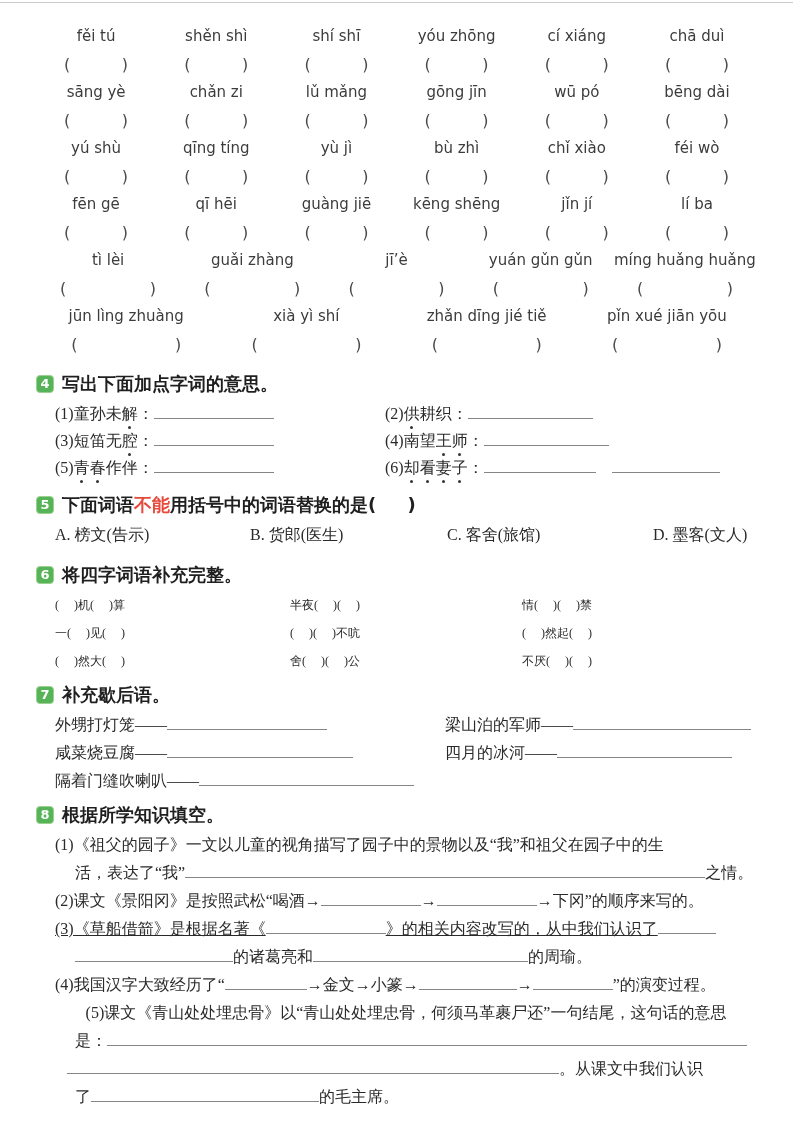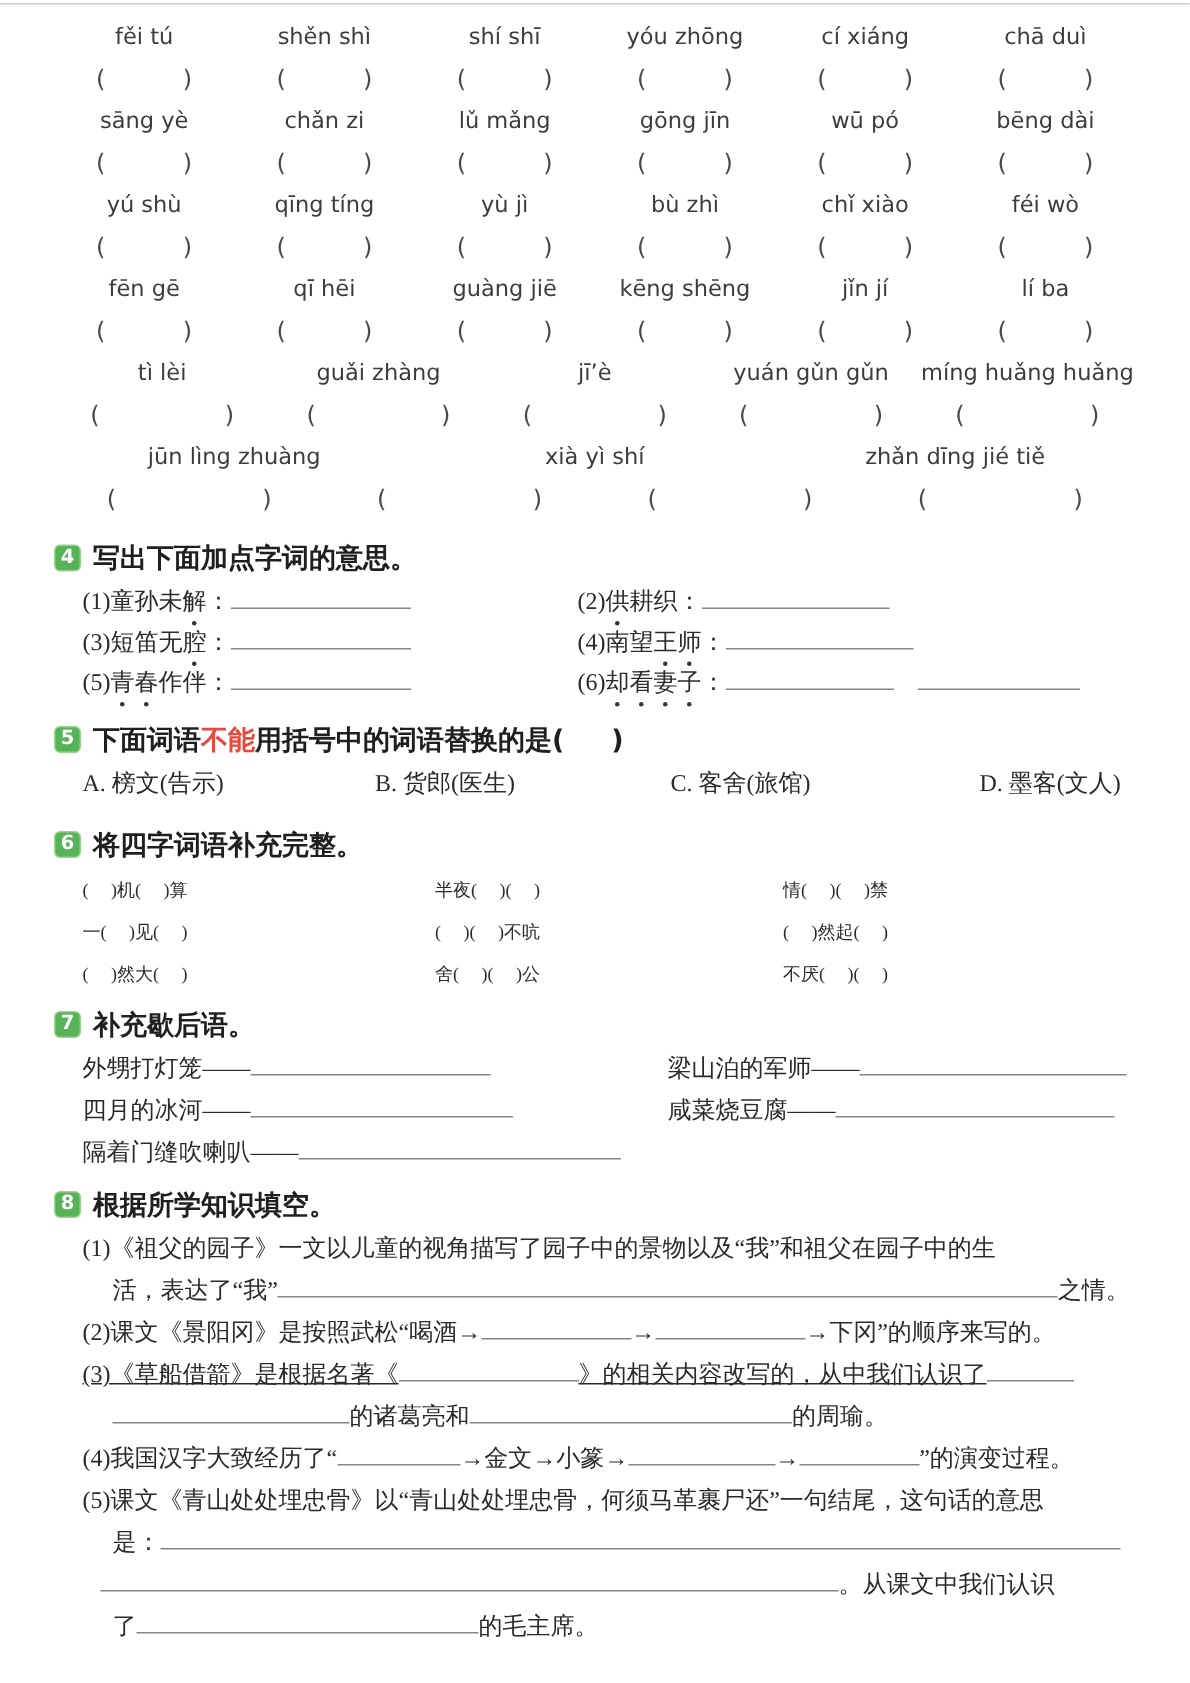--- a/index.html
+++ b/index.html
@@ -1,18 +1,18 @@
 <!DOCTYPE html>
 <html><head>
 <meta charset="utf-8">
 <style>
   * { margin:0; padding:0; box-sizing:border-box; }
   html,body { background:#ffffff; }
   body { width:793px; height:1122px; overflow:hidden; }
-  .page { width:793px; height:1106px; padding:4px 36px 0 36px; position:relative;
+  .page { width:793px; height:1106px; padding:16px 36px 0 36px; position:relative;
           font-family:"Liberation Serif","DejaVu Serif",serif; color:#2a2a2a;border-radius:20px; }
   .topline { position:absolute; top:2px; left:0; width:793px; border-top:1px solid #cccccc; }
 
   
   .py-section { margin-top:6px; }
   .py-words { display:flex; }
   .py-words .py-cell { flex:1; text-align:center; height:28px; line-height:28px;
       font-family:"DejaVu Sans","Liberation Sans",sans-serif; font-size:15px; color:#3c3c3c; }
   .py-parens { display:flex; height:28px; }
   .py-parens .py-cell { flex:1; display:flex; justify-content:center; align-items:center; }
@@ -285,20 +285,21 @@
           <span class="paren-pair" style="width: 96px;">
             <span>(</span>
             <span>)</span>
           </span>
         </div>
       </div>
       <div class="py-words">
         <div class="py-cell">jūn lìng zhuàng</div>
         <div class="py-cell">xià yì shí</div>
         <div class="py-cell">zhǎn dīng jié tiě</div>
+        <div class="py-cell">pǐn xué jiān yōu</div>
       </div>
       <div class="py-parens">
         <div class="py-cell">
           <span class="paren-pair" style="width: 110px;">
             <span>(</span>
             <span>)</span>
           </span>
         </div>
         <div class="py-cell">
           <span class="paren-pair" style="width: 110px;">
@@ -368,37 +369,37 @@
   </div>
 
   <div class="sec7">
     <div class="sec-head">
       <span class="badge">7</span>
       <span class="sec-title">补充歇后语。</span>
     </div>
     <div class="q7-grid indent" id="q7grid">
         <div class="q7-item"><span>外甥打灯笼——</span><span class="blank" style="width: 160px;"></span></div>
         <div class="q7-item"><span>梁山泊的军师——</span><span class="blank" style="width: 178px;"></span></div>
+        <div class="q7-item"><span>咸菜烧豆腐——</span><span class="blank" style="width: 186px;"></span></div>
         <div class="q7-item"><span>四月的冰河——</span><span class="blank" style="width: 175px;"></span></div>
-        <div class="q7-item"><span>咸菜烧豆腐——</span><span class="blank" style="width: 186px;"></span></div>
         <div class="q7-item full"><span>隔着门缝吹喇叭——</span><span class="blank" style="width: 215px;"></span></div>
       </div>
   </div>
 
   <div class="sec8">
     <div class="sec-head">
       <span class="badge">8</span>
       <span class="sec-title">根据所学知识填空。</span>
     </div>
     <div class="indent" id="q8lines">
         <div class="q8-line" style="padding-left: 0px;"><span>(1)《祖父的园子》一文以儿童的视角描写了园子中的景物以及“我”和祖父在园子中的生</span></div>
         <div class="q8-line" style="padding-left: 20px;"><span>活，表达了“我”</span><span class="blank" style="width: 520px;"></span><span>之情。</span></div>
         <div class="q8-line" style="padding-left: 0px;"><span>(2)课文《景阳冈》是按照武松“喝酒→</span><span class="blank" style="width: 100px;"></span><span>→</span><span class="blank" style="width: 100px;"></span><span>→下冈”的顺序来写的。</span></div>
         <div class="q8-line" style="padding-left: 0px; text-decoration: underline;"><span>(3)《草船借箭》是根据名著《</span><span class="blank" style="width: 120px;"></span><span>》的相关内容改写的，从中我们认识了</span><span class="blank" style="width: 58px;"></span></div>
         <div class="q8-line" style="padding-left: 20px;"><span class="blank" style="width: 158px;"></span><span>的诸葛亮和</span><span class="blank" style="width: 215px;"></span><span>的周瑜。</span></div>
         <div class="q8-line" style="padding-left: 0px;"><span>(4)我国汉字大致经历了“</span><span class="blank" style="width: 82px;"></span><span>→金文→小篆→</span><span class="blank" style="width: 98px;"></span><span>→</span><span class="blank" style="width: 80px;"></span><span>”的演变过程。</span></div>
-        <div class="q8-line" style="padding-left: 0px;"><span>(5)课文《青山处处埋忠骨》以“青山处处埋忠骨，何须马革裹尸还”一句结尾，这句话的意思</span></div>
+        <div class="q8-line" style="padding-left: 0px; text-align: center;"><span>(5)课文《青山处处埋忠骨》以“青山处处埋忠骨，何须马革裹尸还”一句结尾，这句话的意思</span></div>
         <div class="q8-line" style="padding-left: 20px;"><span>是：</span><span class="blank" style="width: 640px;"></span></div>
         <div class="q8-line" style="padding-left: 12px;"><span class="blank" style="width: 492px;"></span><span>。从课文中我们认识</span></div>
         <div class="q8-line" style="padding-left: 20px;"><span>了</span><span class="blank" style="width: 228px;"></span><span>的毛主席。</span></div>
       </div>
   </div>
 </div>
 
 </body></html>

